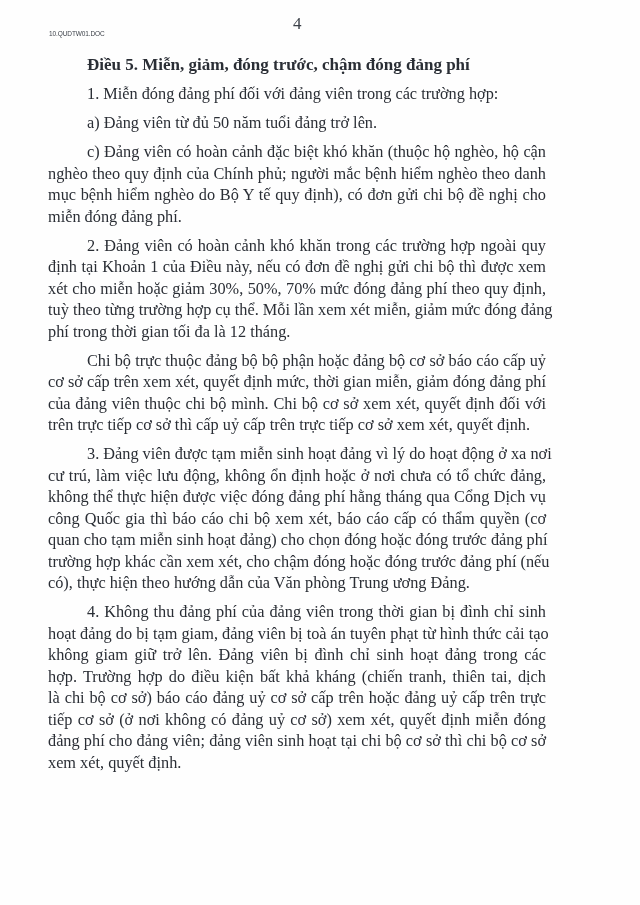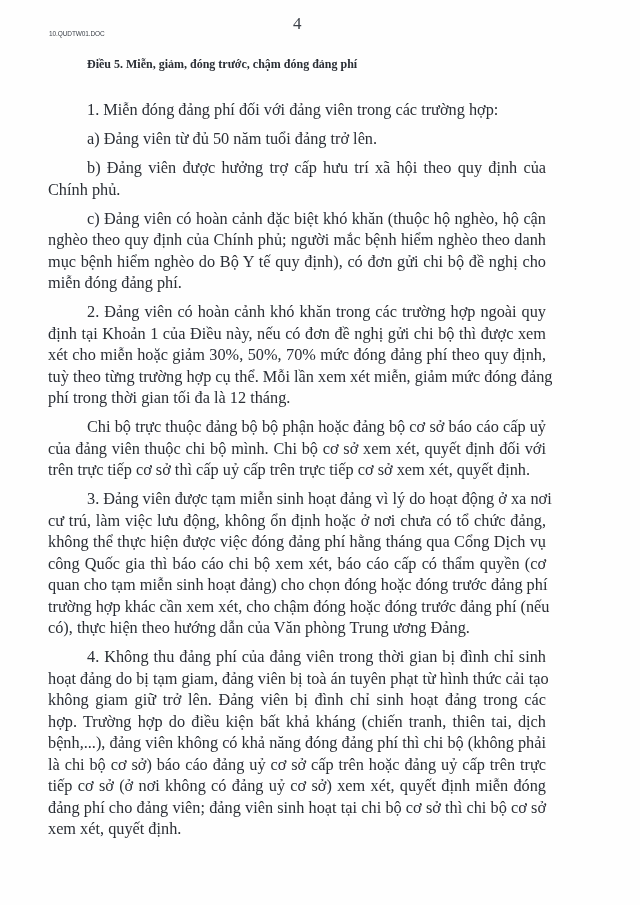--- a/index.html
+++ b/index.html
@@ -41,22 +41,22 @@
       position: absolute;
       left: 48px;
       top: 54px;
       width: 498px;
       font-size: 16.3px;
       line-height: 21.5px;
     }
     .heading {
       font-weight: bold;
       padding-left: 39px;
-      font-size: 12px;
-      margin: 0 0 24px 0;
+      font-size: 17px;
+      margin: 0 0 8px 0;
       line-height: 21px;
     }
     .para {
       margin: 0 0 7.5px 0;
     }
     .line {
       display: block;
       text-align: justify;
       text-align-last: justify;
       white-space: nowrap;
@@ -79,56 +79,52 @@
   <div class="body-text">
     <div class="heading">Điều 5. Miễn, giảm, đóng trước, chậm đóng đảng phí</div>
     <div id="paragraphs">
         <div class="para">
           <span class="line first last">1. Miễn đóng đảng phí đối với đảng viên trong các trường hợp:</span>
         </div>
         <div class="para">
           <span class="line first last">a) Đảng viên từ đủ 50 năm tuổi đảng trở lên.</span>
         </div>
         <div class="para">
-          <span class="line first">b) Đảng viên được hưởng trợ cấp hưu trí xã hội theo quy định của</span>
-          <span class="line last">Chính phủ.</span>
-        </div>
-        <div class="para">
           <span class="line first">c) Đảng viên có hoàn cảnh đặc biệt khó khăn (thuộc hộ nghèo, hộ cận</span>
           <span class="line">nghèo theo quy định của Chính phủ; người mắc bệnh hiểm nghèo theo danh</span>
           <span class="line">mục bệnh hiểm nghèo do Bộ Y tế quy định), có đơn gửi chi bộ đề nghị cho</span>
           <span class="line last">miễn đóng đảng phí.</span>
         </div>
         <div class="para">
           <span class="line first">2. Đảng viên có hoàn cảnh khó khăn trong các trường hợp ngoài quy</span>
           <span class="line">định tại Khoản 1 của Điều này, nếu có đơn đề nghị gửi chi bộ thì được xem</span>
           <span class="line">xét cho miễn hoặc giảm 30%, 50%, 70% mức đóng đảng phí theo quy định,</span>
           <span class="line">tuỳ theo từng trường hợp cụ thể. Mỗi lần xem xét miễn, giảm mức đóng đảng</span>
           <span class="line last">phí trong thời gian tối đa là 12 tháng.</span>
         </div>
         <div class="para">
           <span class="line first">Chi bộ trực thuộc đảng bộ bộ phận hoặc đảng bộ cơ sở báo cáo cấp uỷ</span>
+          <span class="line">cơ sở cấp trên xem xét, quyết định mức, thời gian miễn, giảm đóng đảng phí</span>
           <span class="line">của đảng viên thuộc chi bộ mình. Chi bộ cơ sở xem xét, quyết định đối với</span>
           <span class="line last">trên trực tiếp cơ sở thì cấp uỷ cấp trên trực tiếp cơ sở xem xét, quyết định.</span>
         </div>
         <div class="para">
           <span class="line first">3. Đảng viên được tạm miễn sinh hoạt đảng vì lý do hoạt động ở xa nơi</span>
           <span class="line">cư trú, làm việc lưu động, không ổn định hoặc ở nơi chưa có tổ chức đảng,</span>
           <span class="line">không thể thực hiện được việc đóng đảng phí hằng tháng qua Cổng Dịch vụ</span>
           <span class="line">công Quốc gia thì báo cáo chi bộ xem xét, báo cáo cấp có thẩm quyền (cơ</span>
           <span class="line">quan cho tạm miễn sinh hoạt đảng) cho chọn đóng hoặc đóng trước đảng phí</span>
           <span class="line">trường hợp khác cần xem xét, cho chậm đóng hoặc đóng trước đảng phí (nếu</span>
           <span class="line last">có), thực hiện theo hướng dẫn của Văn phòng Trung ương Đảng.</span>
         </div>
         <div class="para">
           <span class="line first">4. Không thu đảng phí của đảng viên trong thời gian bị đình chỉ sinh</span>
           <span class="line">hoạt đảng do bị tạm giam, đảng viên bị toà án tuyên phạt từ hình thức cải tạo</span>
           <span class="line">không giam giữ trở lên. Đảng viên bị đình chỉ sinh hoạt đảng trong các</span>
           <span class="line">hợp. Trường hợp do điều kiện bất khả kháng (chiến tranh, thiên tai, dịch</span>
-          <span class="line">bệnh,...), đảng viên không có khả năng đóng đảng phí thì chi bộ (không phải</span>
           <span class="line">là chi bộ cơ sở) báo cáo đảng uỷ cơ sở cấp trên hoặc đảng uỷ cấp trên trực</span>
           <span class="line">tiếp cơ sở (ở nơi không có đảng uỷ cơ sở) xem xét, quyết định miễn đóng</span>
           <span class="line">đảng phí cho đảng viên; đảng viên sinh hoạt tại chi bộ cơ sở thì chi bộ cơ sở</span>
           <span class="line last">xem xét, quyết định.</span>
         </div>
       </div>
   </div>
 </div>
 
 </body></html>

